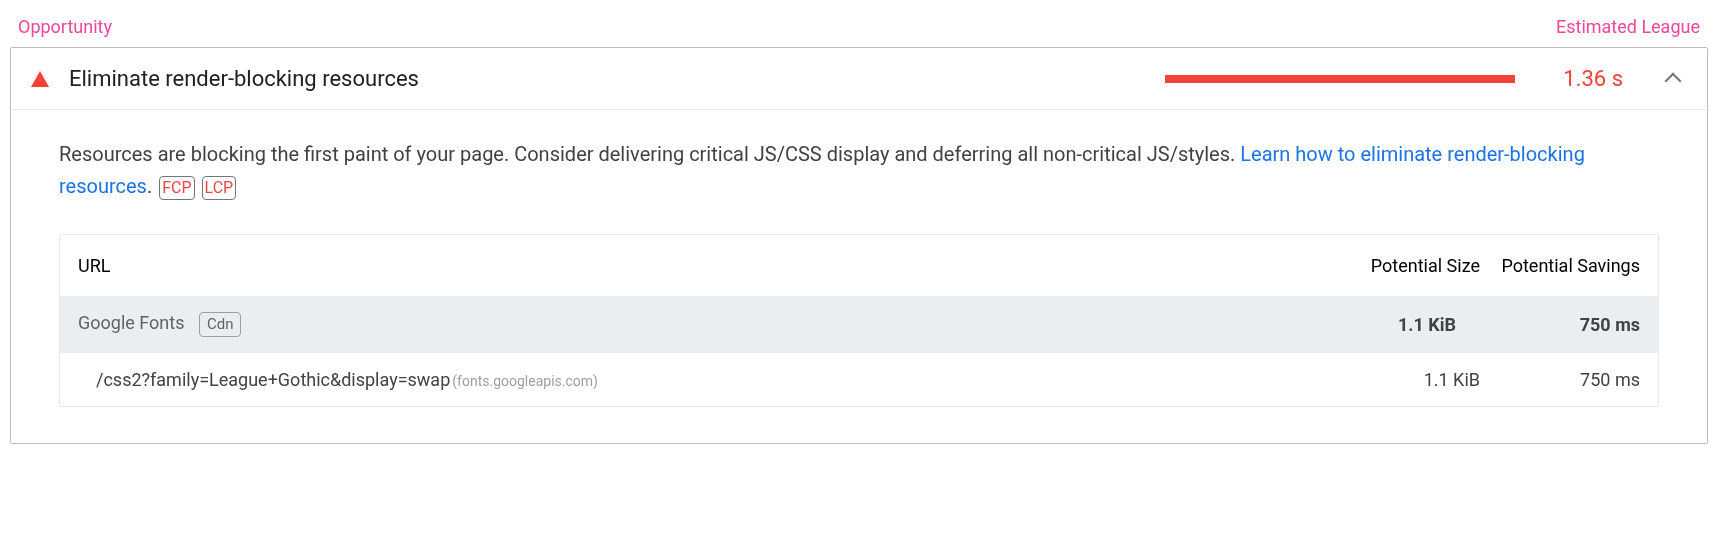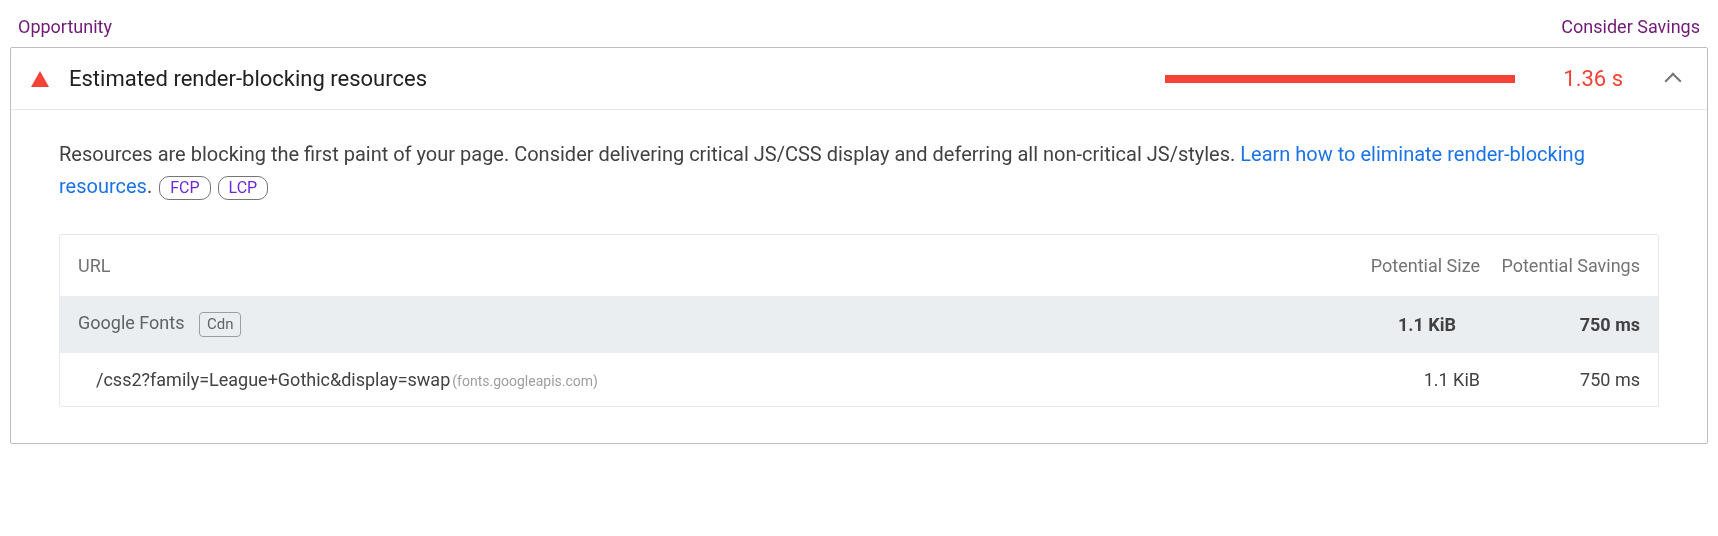--- a/index.html
+++ b/index.html
@@ -12,21 +12,21 @@
       font-size: 14px;
       color: #212121;
       background: #fff;
       padding: 10px;
       width: 1718px;
     }
     .header-row {
       display: flex;
       justify-content: space-between;
       padding: 6px 8px 10px 8px;
-      color: #701a75;
+      color: #ec4899;
       font-size: 18px;
     }
     .audit-container {
       border: 1px solid #bdbdbd;
       border-radius: 2px;
       background: #fff;
     }
     .audit-summary {
       display: flex;
       align-items: center;
@@ -95,37 +95,37 @@
       color: #424242;
       margin-bottom: 32px;
     }
     .description a {
       color: #1a73e8;
       text-decoration: none;
     }
     .metric-tag {
       display: inline-block;
       border: 1px solid #757575;
-      border-radius: 10px;
-      padding: 0 10px;
+      border-radius: 4px;
+      padding: 0 2px;
       font-size: 16px;
-      color: #6d28d9;
+      color: #ef4444;
       line-height: 1.4;
       vertical-align: middle;
       margin-left: 2px;
     }
     .resource-table {
       border: 1px solid #e8e8e8;
       border-radius: 2px;
     }
     .table-header {
       display: flex;
       align-items: center;
       padding: 18px 18px;
-      color: #737373;
+      color: #000000;
       font-size: 18px;
     }
     .col-url {
       flex: 1;
     }
     .col-size {
       width: 180px;
       text-align: right;
     }
     .col-savings {
@@ -190,27 +190,27 @@
     .resource-savings {
       width: 160px;
       text-align: right;
     }
   </style>
 </head>
 <body>
 
 <div class="header-row">
   <div>Opportunity</div>
-  <div>Consider Savings</div>
+  <div>Estimated League</div>
 </div>
 
 <div class="audit-container">
   <div class="audit-summary">
     <div class="triangle-icon"></div>
-    <div class="audit-title">Estimated render-blocking resources</div>
+    <div class="audit-title">Eliminate render-blocking resources</div>
     <div class="spacer"></div>
     <div class="savings-bar-wrap">
       <div class="savings-bar"></div>
     </div>
     <div class="savings-value">1.36 s</div>
     <div class="chevron"></div>
   </div>
 
   <div class="audit-body">
     <p class="description">

